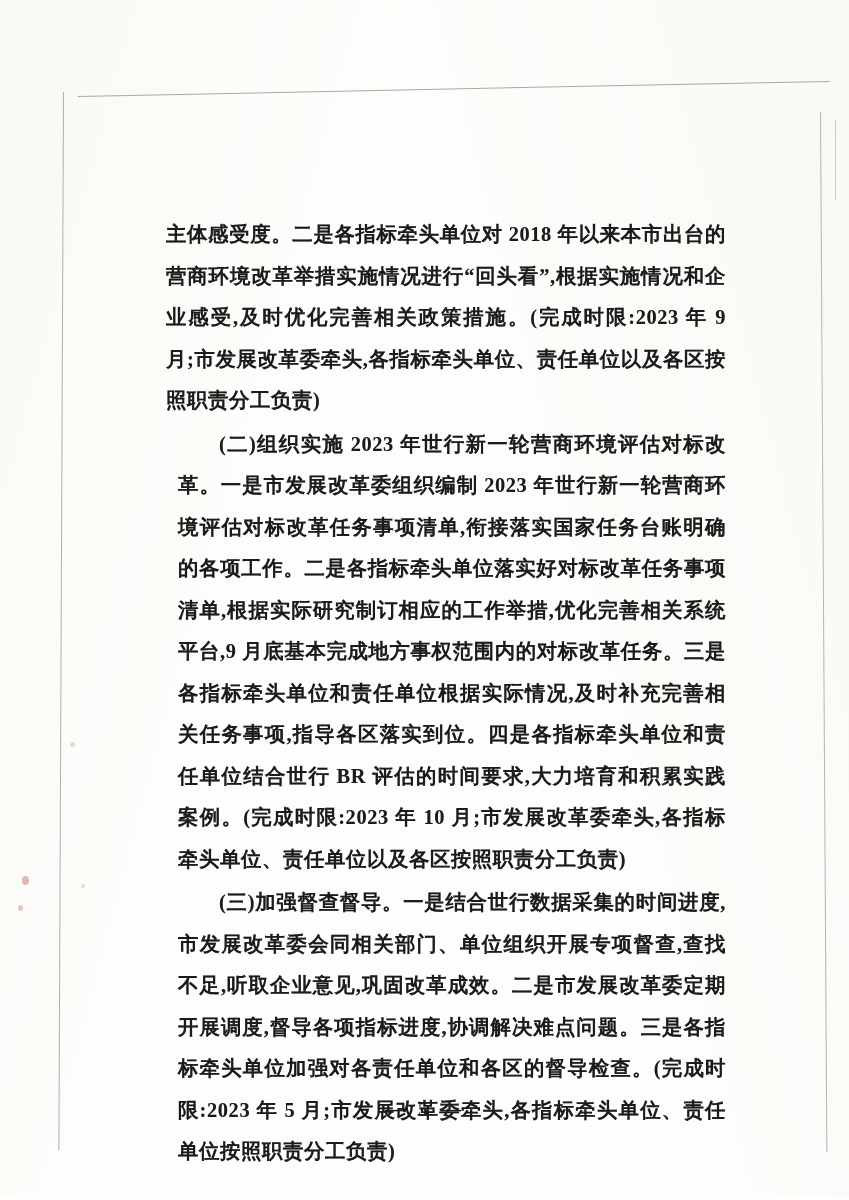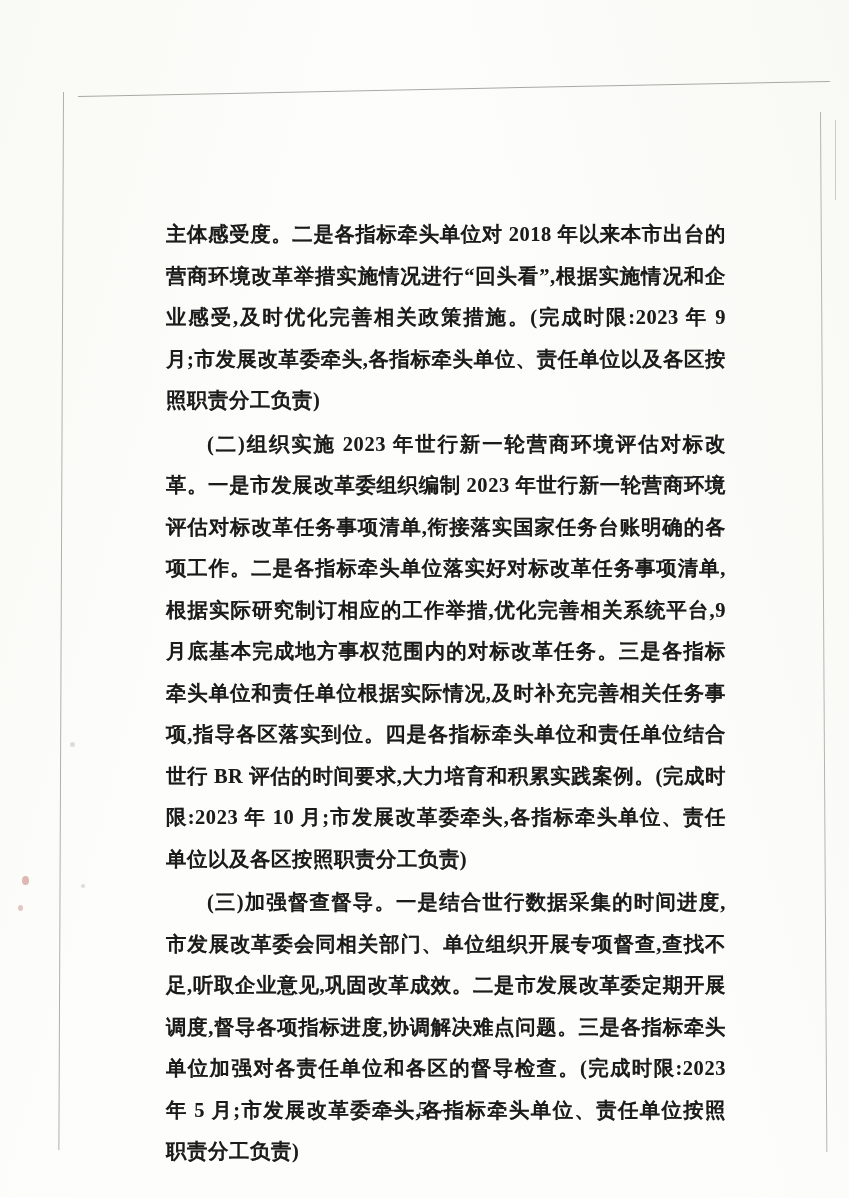--- a/index.html
+++ b/index.html
@@ -83,20 +83,21 @@
     letter-spacing: 0.6px;
     color: #1b1b1b;
     text-align: justify;
     text-justify: inter-character;
     font-weight: 600;
     font-family: "Liberation Serif", "DejaVu Serif", serif;
     text-shadow: 0 0 0.6px rgba(0,0,0,0.35);
   }
   p.indent {
     text-indent: 41px;
+    margin-left: 12px;
   }
   .page-number {
     position: absolute;
     left: 0;
     top: 1098px;
     width: 849px;
     text-align: center;
     font-size: 20px;
     letter-spacing: 3px;
     color: #1b1b1b;

